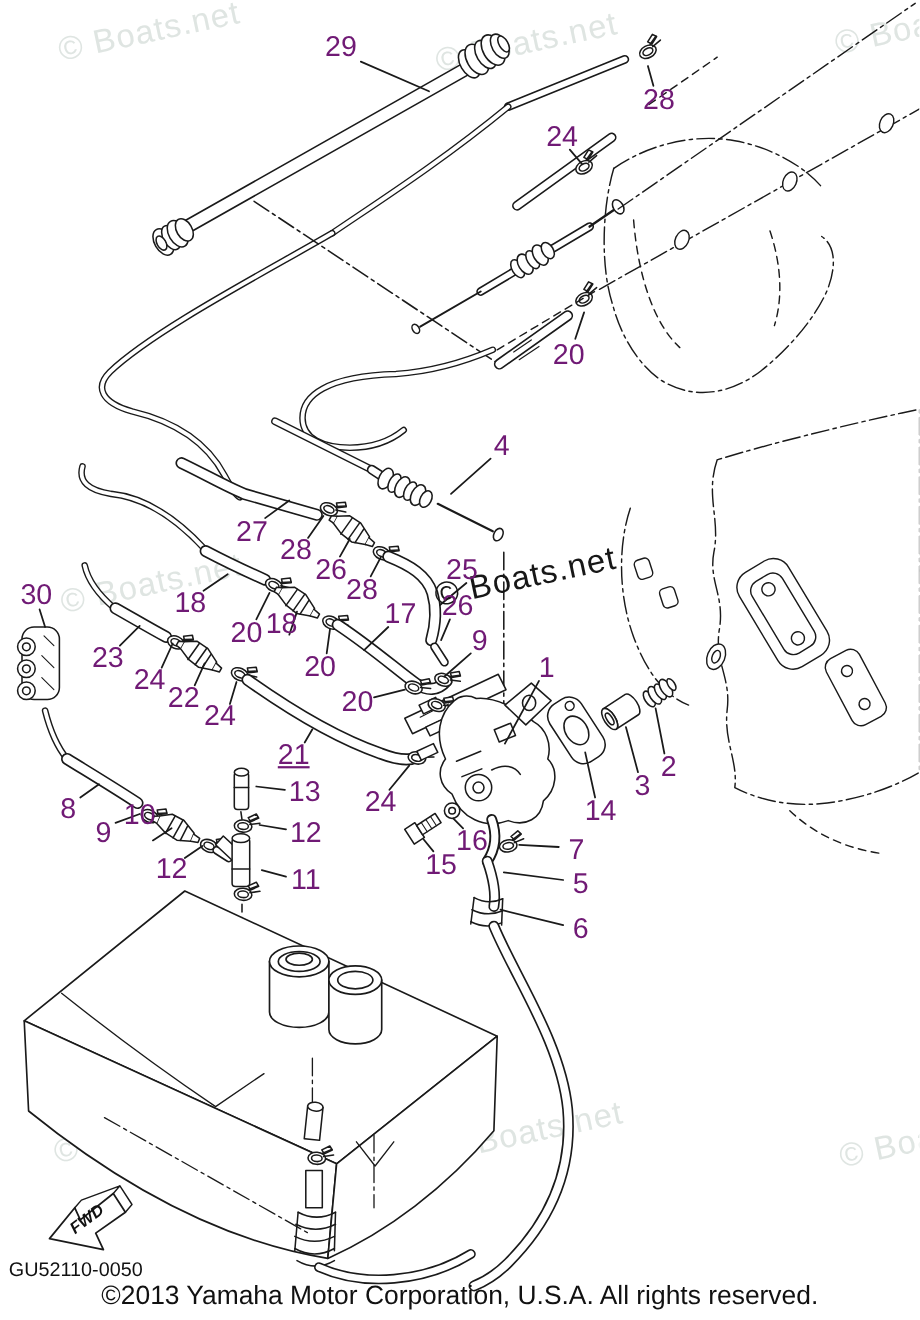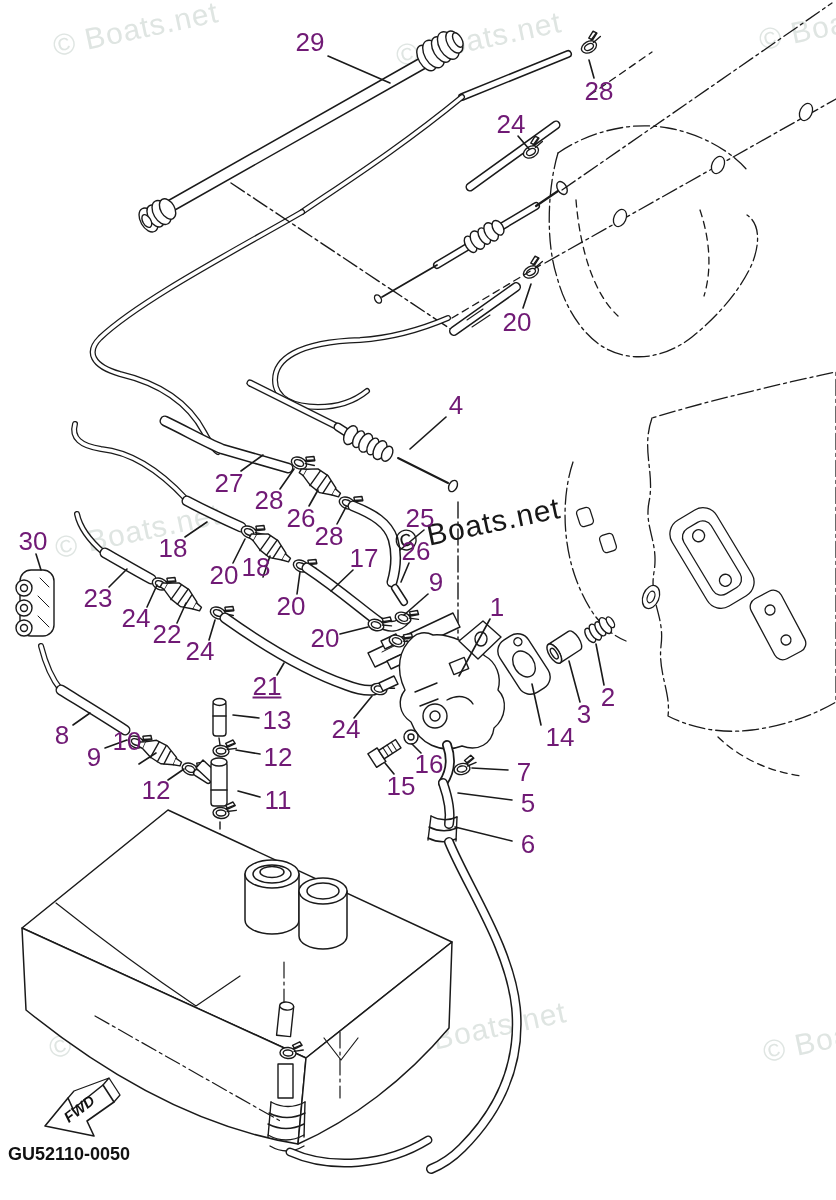--- a/index.html
+++ b/index.html
@@ -5,21 +5,21 @@
   html,body{margin:0;padding:0;background:#fff;}
   .stage{position:relative;width:836px;height:1200px;background:#fff;overflow:hidden;
          font-family:"Liberation Sans",sans-serif;}
   .stage svg.art{position:absolute;left:0;top:0;z-index:2;}
   .watermark{position:absolute;z-index:1;font-size:30px;letter-spacing:1px;white-space:nowrap;
              transform:rotate(-12deg);transform-origin:left top;}
   .wm-dark{z-index:4;}
   .callout{position:absolute;z-index:6;transform:translate(-50%,-50%);font-size:26px;color:#701a75;}
   .fwd-label{position:absolute;z-index:5;left:62px;top:1100px;font-size:15px;font-weight:bold;
              font-style:italic;color:#111;transform:rotate(-37deg);}
-  .drawing-code{position:absolute;z-index:6;left:8px;top:1144px;font-size:18px;color:#111;font-weight:bold;}
+  .drawing-code{position:absolute;z-index:6;left:8px;top:1144px;font-size:18px;color:#111;}
   .copyright{position:absolute;z-index:6;left:0;right:0;top:1164px;text-align:center;
              font-size:24px;color:#111;}
   .to{fill:none;stroke:#1a1a1a;stroke-linecap:round;}
   .ti{fill:none;stroke:#fff;stroke-linecap:round;}
   .ph{stroke-dasharray:16 4 3 4;}
   .dsh{stroke-dasharray:7 5;}
 </style>
 </head>
 <body>
 
@@ -363,20 +363,21 @@
           <line x1="580" y1="702" x2="569" y2="661"></line>
           <line x1="604" y1="685" x2="596" y2="644"></line>
         </g>
     </g>
   </svg>
 
   <div class="fwd-label">FWD</div>
 
   <div class="drawing-code">GU52110-0050</div>
 
+  <div class="copyright">©2013 Yamaha Motor Corporation, U.S.A. All rights reserved.</div>
 
 <div class="watermark wm-light" style="left: 50px; top: 30px; color: rgb(223, 229, 226);">© Boats.net</div>
     <div class="watermark wm-light" style="left: 393px; top: 40px; color: rgb(223, 229, 226);">© Boats.net</div>
     <div class="watermark wm-light" style="left: 756px; top: 24px; color: rgb(223, 229, 226);">© Boats.net</div>
     <div class="watermark wm-light" style="left: 52px; top: 532px; color: rgb(223, 229, 226);">© Boats.net</div>
     <div class="watermark wm-dark" style="left: 392px; top: 526px; color: rgb(23, 23, 23);">© Boats.net</div>
     <div class="watermark wm-light" style="left: 756px; top: 510px; color: rgb(223, 229, 226);">© Boats.net</div>
     <div class="watermark wm-light" style="left: 46px; top: 1032px; color: rgb(223, 229, 226);">© Boats.net</div>
     <div class="watermark wm-light" style="left: 398px; top: 1030px; color: rgb(223, 229, 226);">© Boats.net</div>
     <div class="watermark wm-light" style="left: 760px; top: 1036px; color: rgb(223, 229, 226);">© Boats.net</div>
@@ -411,16 +412,16 @@
     <div class="callout" style="left: 278px; top: 800px;">11</div>
     <div class="callout" style="left: 62px; top: 735px;">8</div>
     <div class="callout" style="left: 94px; top: 757px;">9</div>
     <div class="callout" style="left: 127px; top: 741px;">10</div>
     <div class="callout" style="left: 156px; top: 790px;">12</div>
     <div class="callout" style="left: 401px; top: 786px;">15</div>
     <div class="callout" style="left: 429px; top: 764px;">16</div>
     <div class="callout" style="left: 524px; top: 772px;">7</div>
     <div class="callout" style="left: 528px; top: 803px;">5</div>
     <div class="callout" style="left: 528px; top: 844px;">6</div>
-    <div class="callout" style="left: 546px; top: 737px; margin-left: 14px;">14</div>
+    <div class="callout" style="left: 546px; top: 737px;">14</div>
     <div class="callout" style="left: 584px; top: 714px;">3</div>
     <div class="callout" style="left: 608px; top: 697px;">2</div>
   </div>
 
 </body></html>

